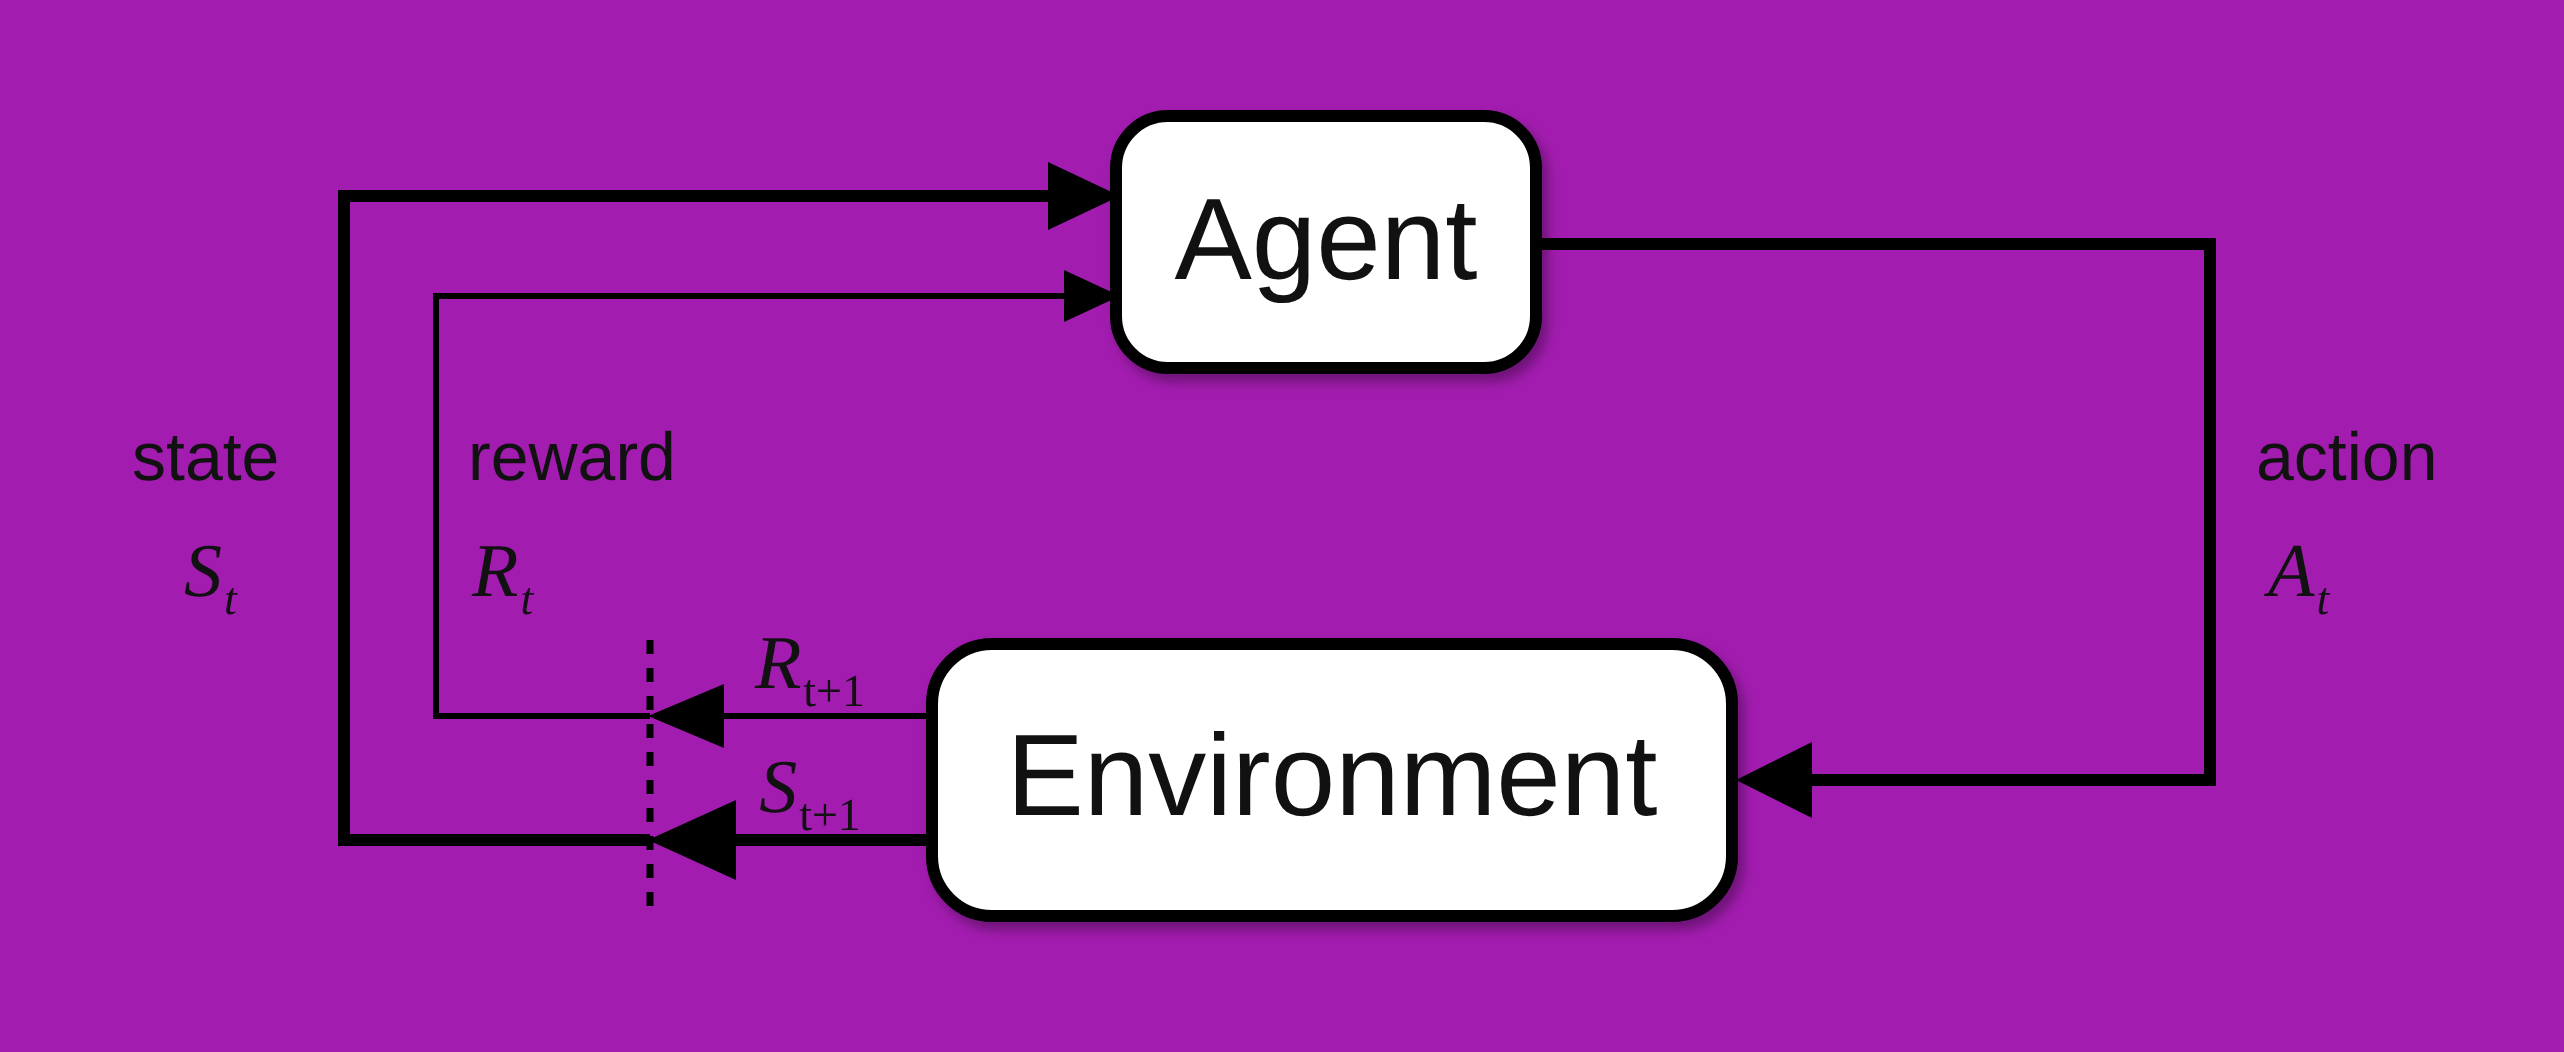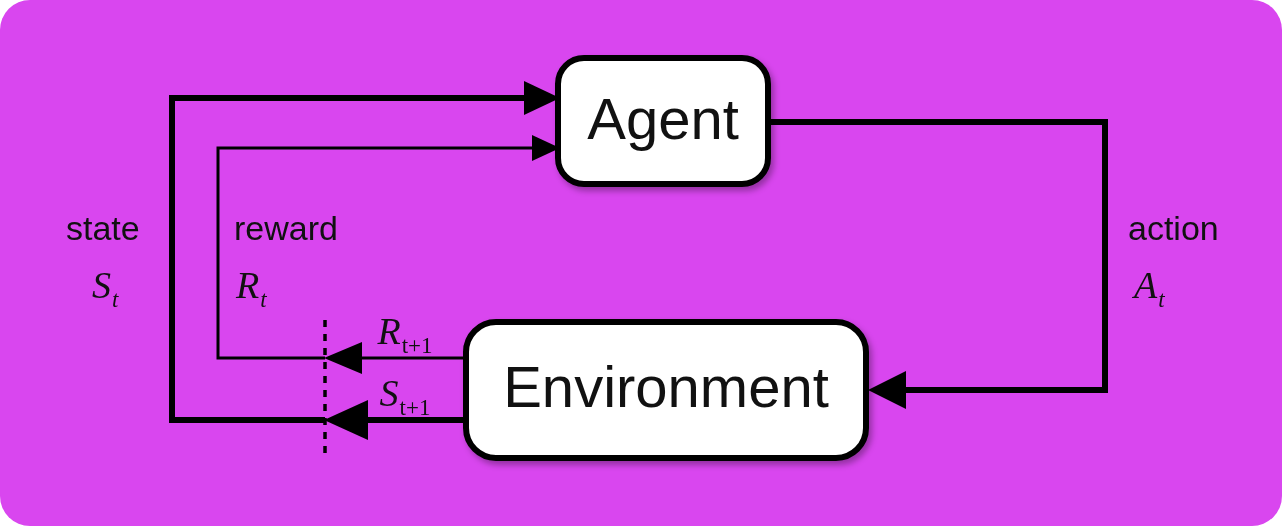--- a/index.html
+++ b/index.html
@@ -11,22 +11,21 @@
   body {
     width: 1282px;
     height: 526px;
     overflow: hidden;
     font-family: "Liberation Sans", sans-serif;
   }
   #diagram-root {
     position: relative;
     width: 1282px;
     height: 526px;
-    background: #d946ef;
-    border-radius: 30px;
+    background: #a21caf;
   }
   svg#rl-diagram {
     display: block;
     width: 1282px;
     height: 526px;
   }
   .node-box {
     fill: #ffffff;
     stroke: #000000;
     stroke-width: 6;

